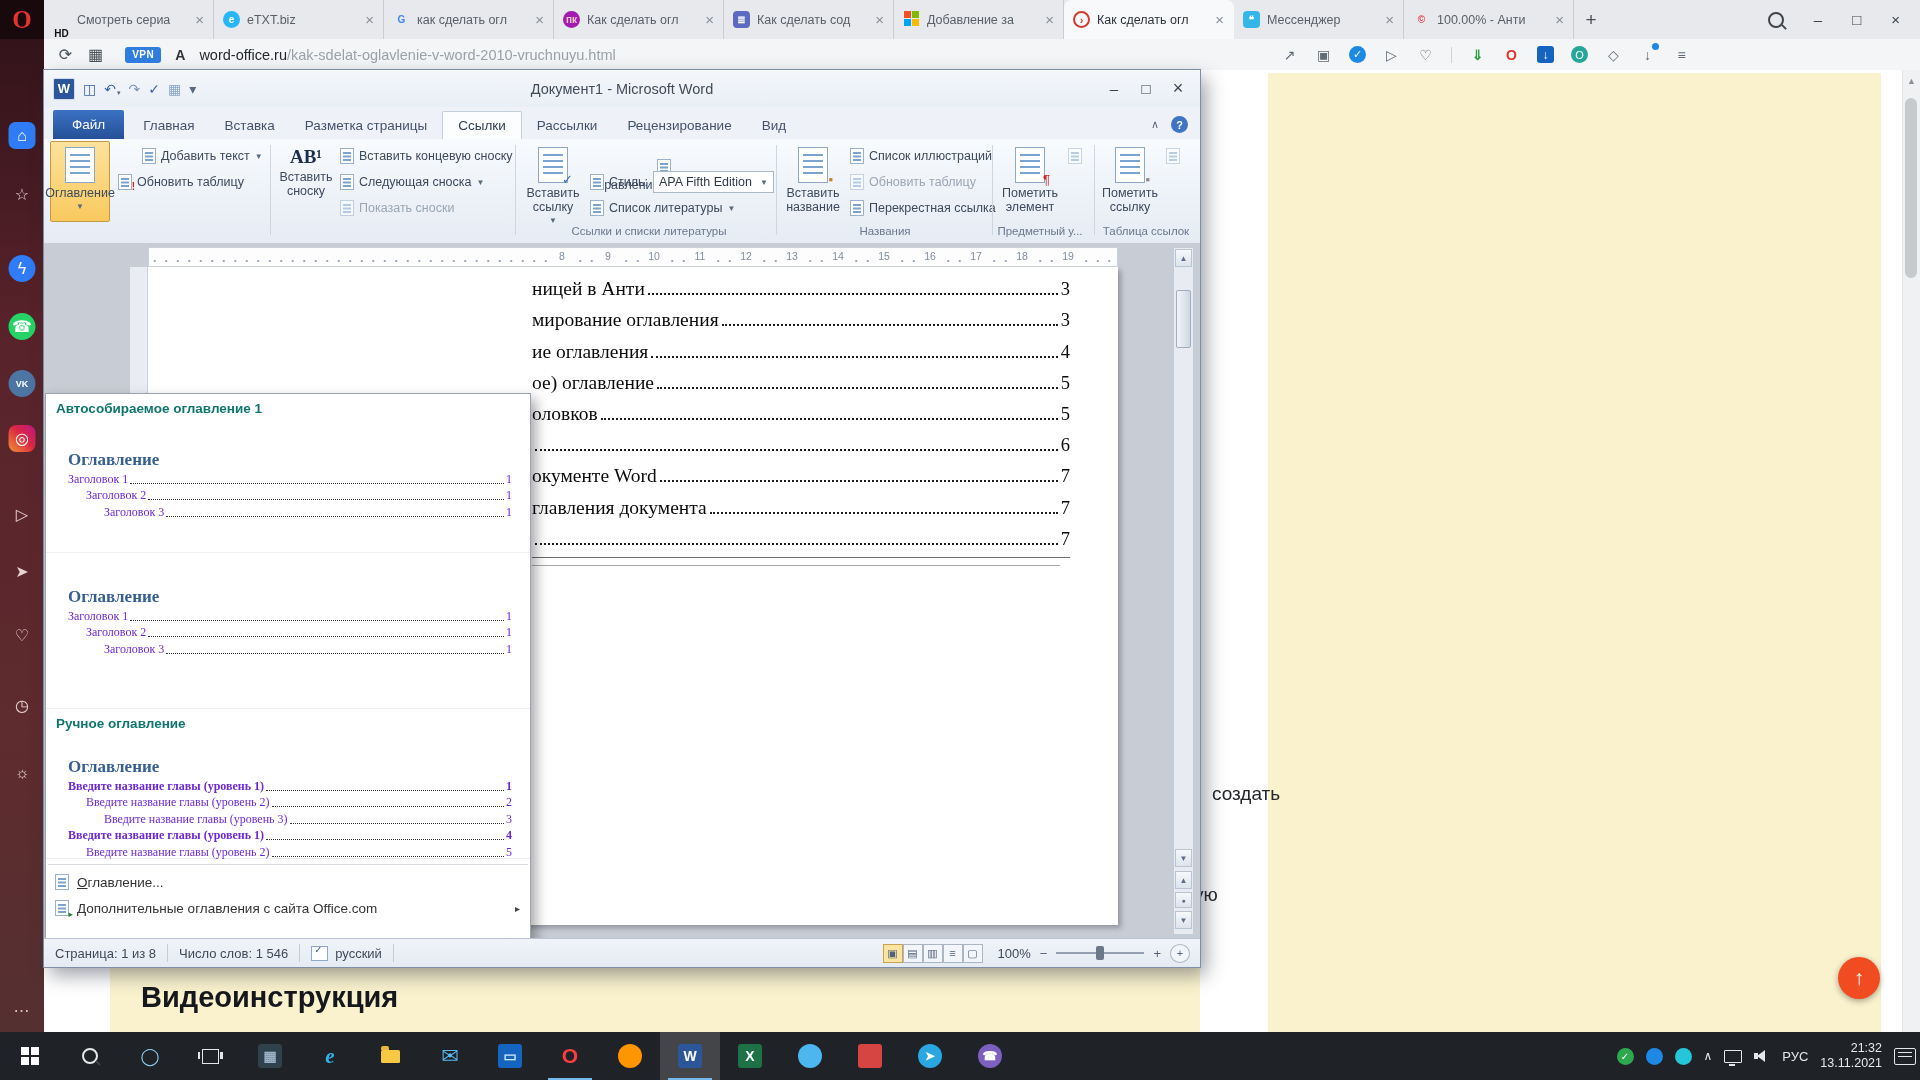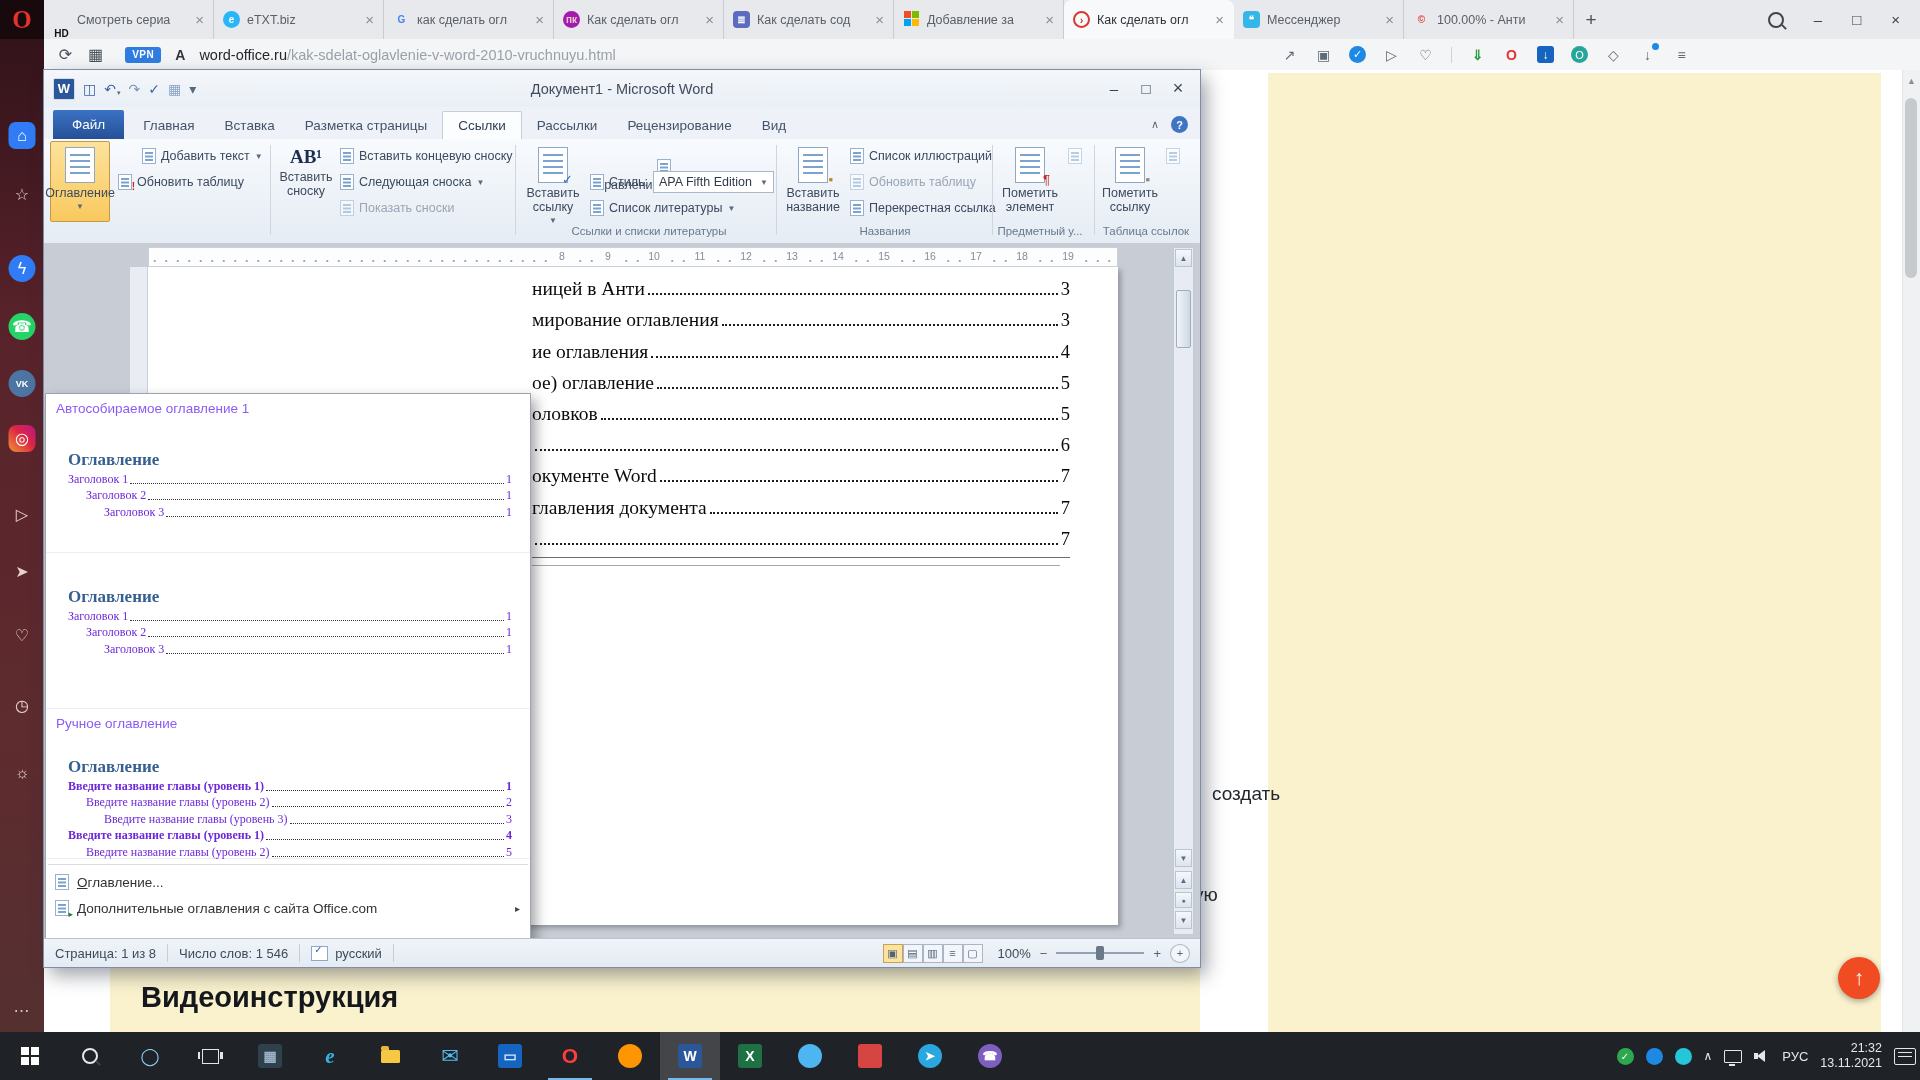--- a/index.html
+++ b/index.html
@@ -160,21 +160,21 @@
   #zoom-track{width:88px;height:2px;background:#93a1b2;position:relative;}
   #zoom-thumb{position:absolute;left:40px;top:-6px;width:8px;height:14px;background:#6b7888;border-radius:2px;}
   .zbtn{font-size:13px;color:#51627a;}
 
   
   #toc-dd{position:absolute;left:1px;top:150px;width:486px;height:603px;background:#fff;
     border:1px solid #9ba5b0;box-shadow:5px 6px 12px rgba(0,0,0,.35);z-index:9;font-size:13.5px;color:#333;box-sizing:border-box;}
   #dd-header{height:20px;background:#edf0f4;border-bottom:1px solid #e0e4e9;font-weight:bold;font-size:12.5px;
     color:#4a5668;display:flex;align-items:center;padding-left:8px;}
   .dd-item{position:relative;border-bottom:1px solid #edeff2;box-sizing:border-box;}
-  .dd-name{padding:7px 0 0 10px;font-weight:normal;font-size:13.5px;color:#8b5cf6;}
+  .dd-name{padding:7px 0 0 10px;font-weight:bold;font-size:13.5px;color:#0f766e;}
   .dd-prev{padding:34px 18px 0 22px;}
   .dd-item.manual .dd-prev{padding-top:26px;}
   .pr-head{font-family:"Liberation Serif",serif;font-weight:bold;color:#365f91;font-size:17px;height:20px;}
   .pr-row{display:flex;align-items:flex-end;font-family:"Liberation Serif",serif;font-size:12px;height:16.5px;color:#6d28d9;}
   .pr-row.b{font-weight:bold;}
   .pr-row .lead{flex:1;border-bottom:1.6px dotted #333;margin:0 2px 3px;}
   .dd-sep{height:1px;background:#d8dce1;margin:5px 2px 4px;}
   .dd-mi{height:26px;display:flex;align-items:center;gap:8px;padding:0 10px 0 9px;color:#333;box-sizing:border-box;}
   .dd-mi .lbl{display:inline-block;}
   .dd-mi .lbl::first-letter{text-decoration:underline;}

